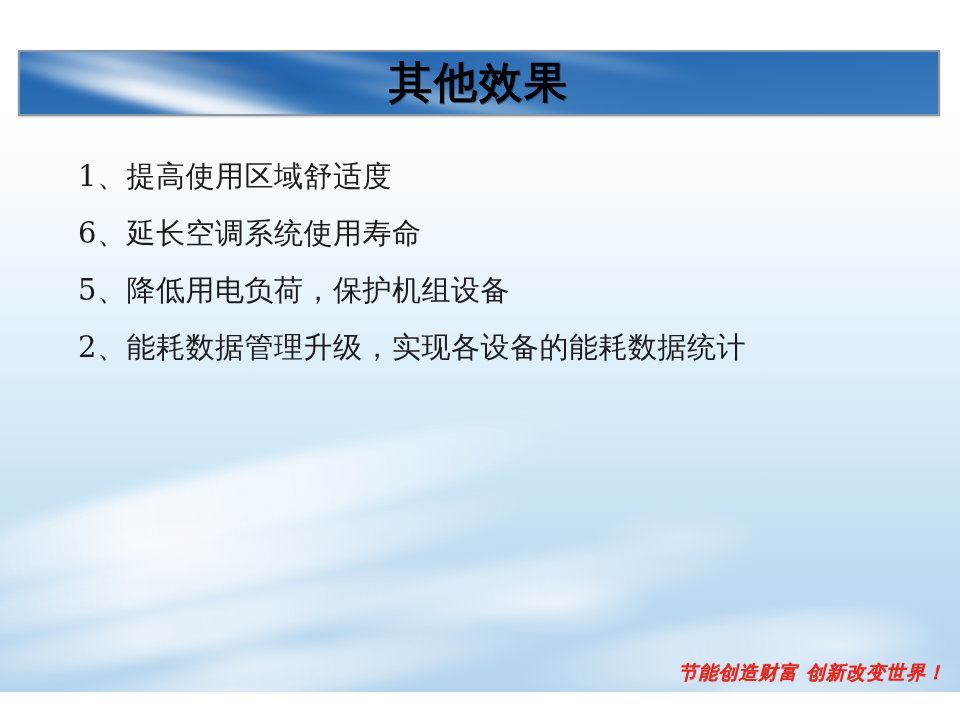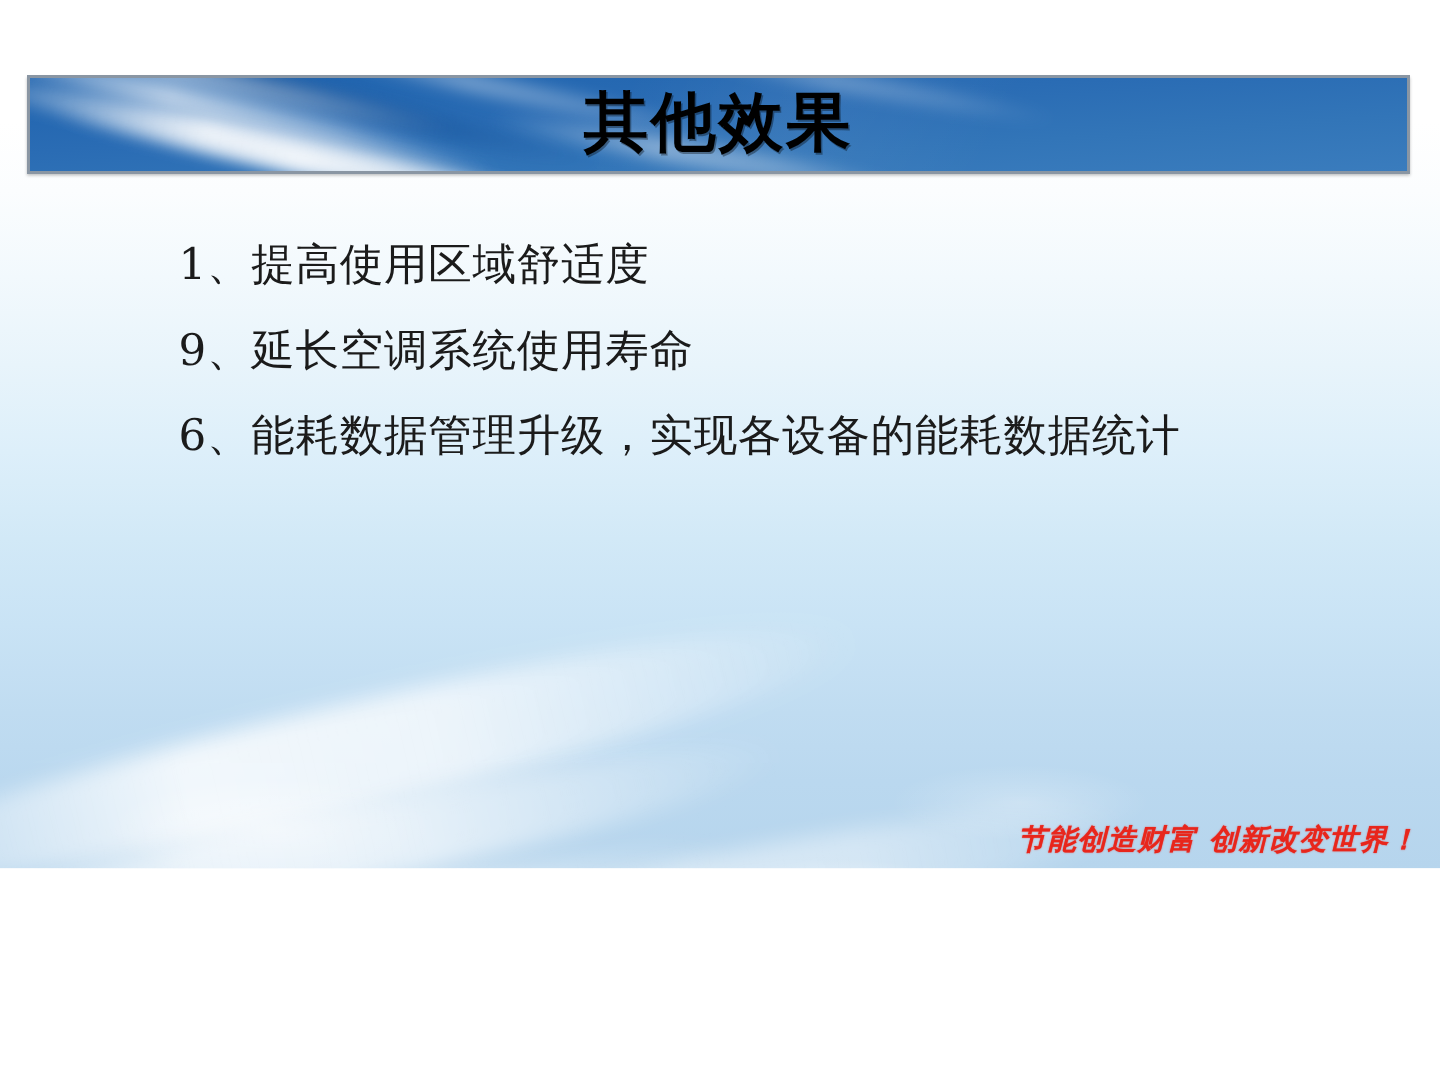--- a/index.html
+++ b/index.html
@@ -9,21 +9,21 @@
     background: #ffffff;
   }
   body {
     font-family: "Liberation Serif", "DejaVu Serif", serif;
   }
 
   
   .slide {
     position: relative;
     width: 960px;
-    height: 579px;
+    height: 692px;
     overflow: hidden;
     background: #ffffff;
   }
 
   
   .sky-base {
     position: absolute;
     inset: 0;
     background: linear-gradient(to bottom,
         #ffffff 0%,
@@ -138,21 +138,20 @@
     width: 830px;
   }
   .bullet-item {
     display: block;
     color: #1b1b1b;
     font-family: "DejaVu Serif", "Liberation Serif", serif;
     font-size: 29px;
     line-height: 57px;
     white-space: nowrap;
     letter-spacing: 0.5px;
-    margin-left: 41px;
   }
 
   
   .footer-slogan {
     position: absolute;
     right: 14px;
     bottom: 6px;
     color: #e8261c;
     font-family: "DejaVu Serif", "Liberation Serif", serif;
     font-weight: bold;
@@ -191,19 +190,20 @@
     <div class="b-streak bs3"></div>
     <div class="b-streak bs4"></div>
     <div class="b-streak bs5"></div>
     <div class="b-streak bs6"></div>
     <div class="b-streak bs7"></div>
     <div class="banner-title">其他效果</div>
   </div>
 
   <div class="bullet-list">
     <div class="bullet-item">1、提高使用区域舒适度</div>
-    <div class="bullet-item">9、延长空调系统使用寿命</div>
-    <div class="bullet-item">6、能耗数据管理升级，实现各设备的能耗数据统计</div>
+    <div class="bullet-item">6、延长空调系统使用寿命</div>
+    <div class="bullet-item">5、降低用电负荷，保护机组设备</div>
+    <div class="bullet-item">2、能耗数据管理升级，实现各设备的能耗数据统计</div>
   </div>
 
   <div class="footer-slogan">节能创造财富 创新改变世界！</div>
 
 </div>
 
 </body></html>

